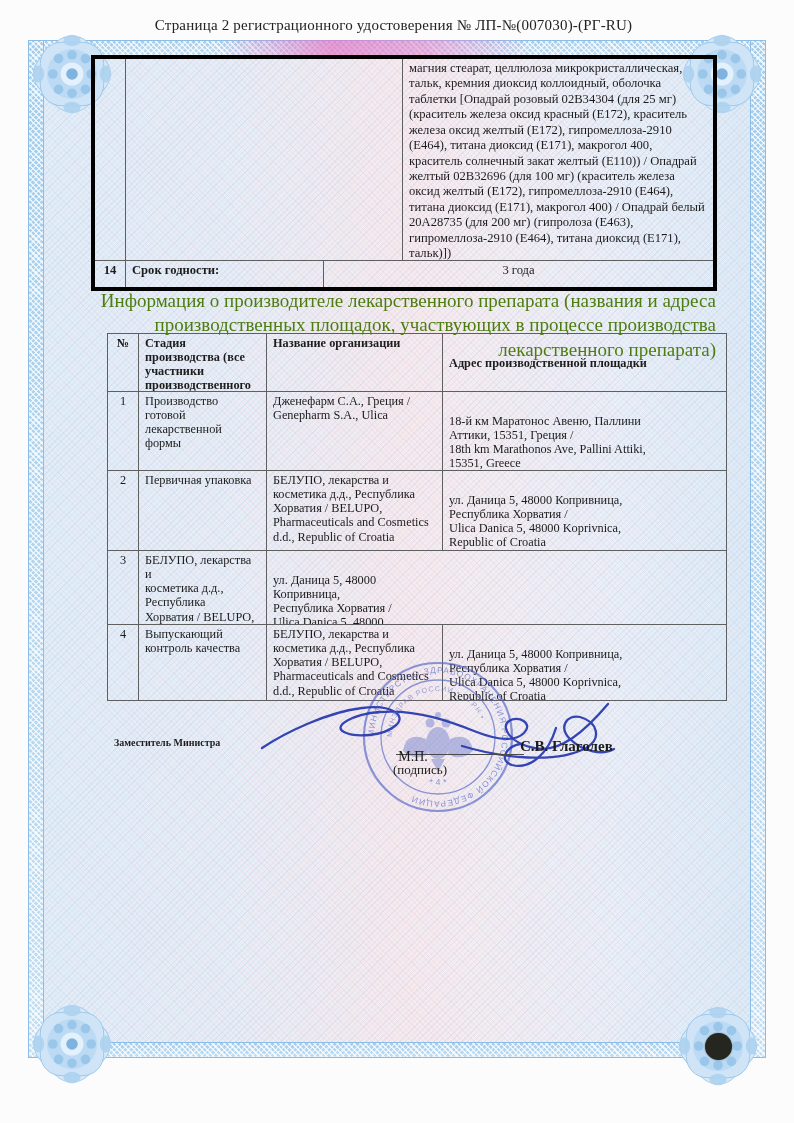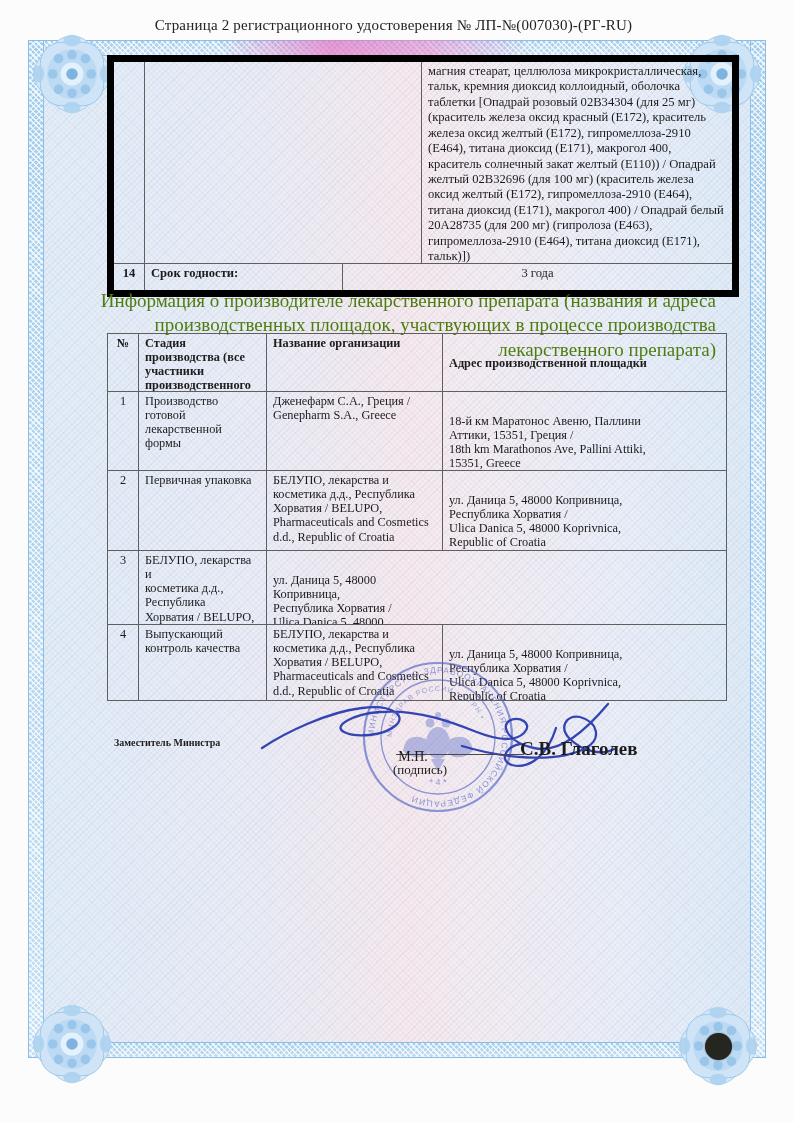--- a/index.html
+++ b/index.html
@@ -38,21 +38,21 @@
   .punch-hole{
     position:absolute;left:705px;top:1033px;width:27px;height:27px;border-radius:50%;
     background:#262620;box-shadow:0 0 2px rgba(0,0,0,.5);
   }
   
   .doc-header{
     position:absolute;left:0;top:17px;width:787px;text-align:center;
     font-size:15px;letter-spacing:.2px;color:#222;
   }
   
-  .t1{position:absolute;left:107px;top:55px;width:618px;border:7px solid #000000;font-size:12.6px;}
+  .t1{position:absolute;left:91px;top:55px;width:618px;border:4px solid #000000;font-size:12.6px;}
   .t1-rowA{display:grid;grid-template-columns:31px 277px 1fr;height:201px;border-bottom:1px solid #5f5f5f;}
   .t1-rowB{display:grid;grid-template-columns:31px 198px 1fr;height:26px;}
   .t1 .c{border-right:1px solid #5f5f5f;padding:2px 6px;overflow:hidden;}
   .t1 .c:last-child{border-right:none;}
   .t1-text{line-height:1.225;}
   .t1-num{font-weight:bold;text-align:center;padding:2px 1px;}
   .t1-label{font-weight:bold;}
   .t1-value{text-align:center;}
   
   .info-par{
@@ -66,21 +66,21 @@
   .t2 .c{border-right:1px solid #5f5f5f;padding:2px 6px;line-height:1.15;overflow:hidden;white-space:pre-line;}
   .t2 .c:last-child{border-right:none;margin-top:20px;}
   .t2-head{height:57px;font-weight:bold;}
   .t2-r1{height:78px;}
   .t2-r2{height:79px;}
   .t2-r3{height:73px;}
   .t2-r4{height:75px;}
   .t2 .num{text-align:center;white-space:normal;}
   
   .sig-left{position:absolute;left:114px;top:737px;font-weight:bold;font-size:10px;}
-  .sig-name{position:absolute;left:520px;top:738px;font-weight:bold;font-size:19px;}
+  .sig-name{position:absolute;left:520px;top:738px;font-weight:bold;font-size:15px;}
   .sig-line{position:absolute;left:396px;top:754px;width:128px;height:1px;background:#4a4a4a;}
   .sig-sub{position:absolute;left:372px;top:762px;width:96px;text-align:center;font-size:13px;}
   .sig-mp{position:absolute;left:378px;top:749px;width:70px;text-align:center;font-size:14px;}
   .stamp-svg{position:absolute;left:360px;top:659px;opacity:.62;}
   .signature-svg{position:absolute;left:256px;top:686px;}
 </style>
 </head>
 <body>
 
 <div class="page">
@@ -207,21 +207,21 @@
       <div class="c num">№</div>
       <div class="c">Стадия производства (все участники производственного процесса)</div>
       <div class="c">Название организации</div>
       <div class="c">Адрес производственной площадки</div>
     </div>
     <div class="t2-row t2-r1">
       <div class="c num">1</div>
       <div class="c">Производство готовой
 лекарственной формы</div>
       <div class="c">Дженефарм С.А., Греция /
-Genepharm S.A., Greece</div>
+Genepharm S.A., Ulica</div>
       <div class="c">18-й км Маратонос Авеню, Паллини
 Аттики, 15351, Греция /
 18th km Marathonos Ave, Pallini Attiki,
 15351, Greece</div>
     </div>
     <div class="t2-row t2-r2">
       <div class="c num">2</div>
       <div class="c">Первичная упаковка</div>
       <div class="c">БЕЛУПО, лекарства и
 косметика д.д., Республика

